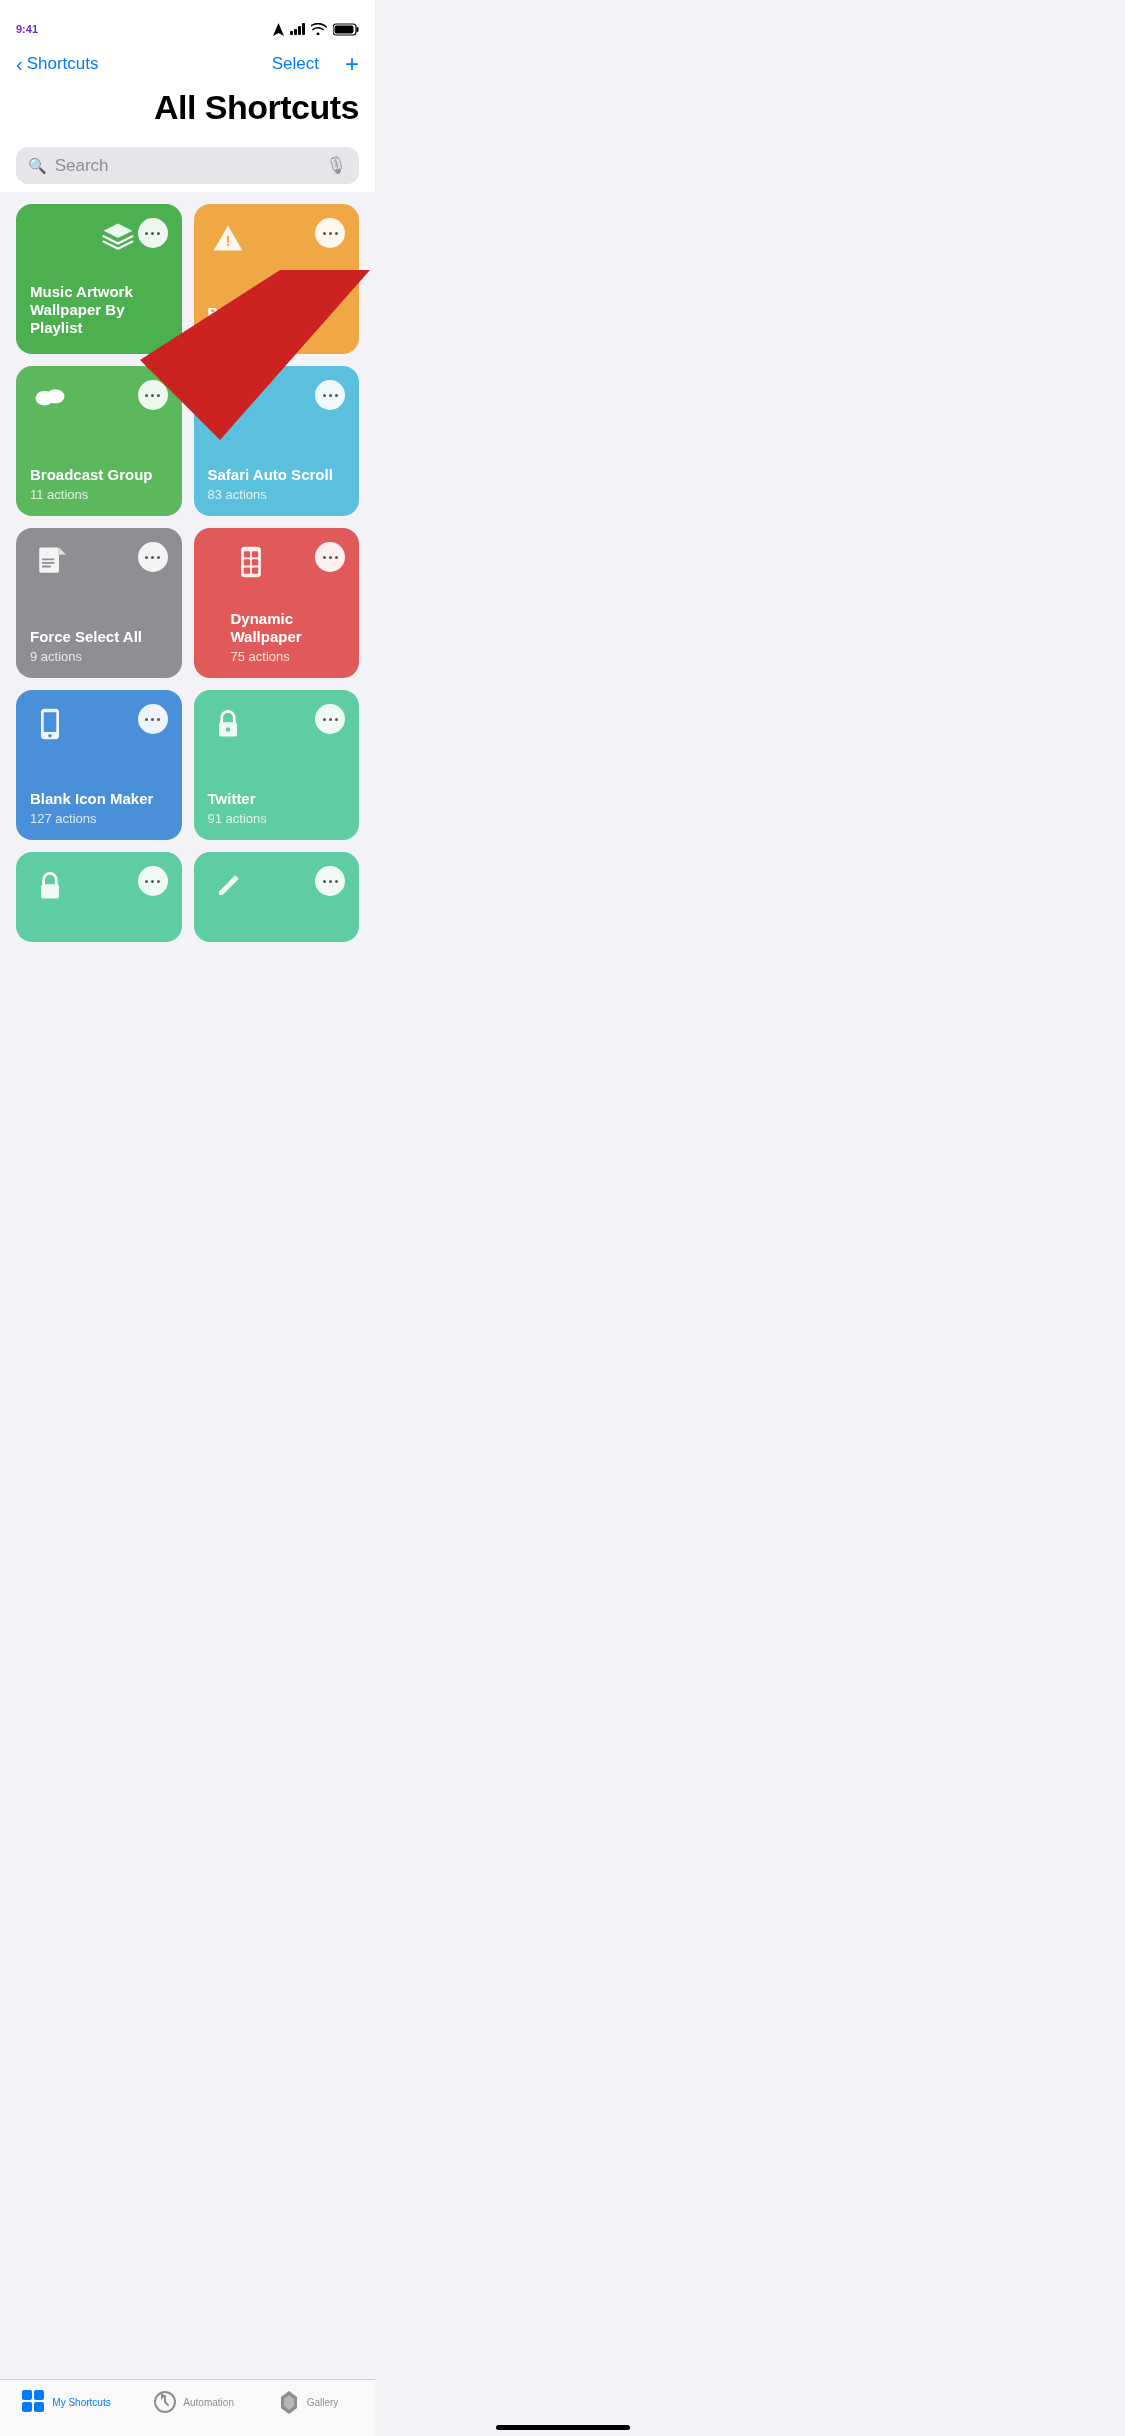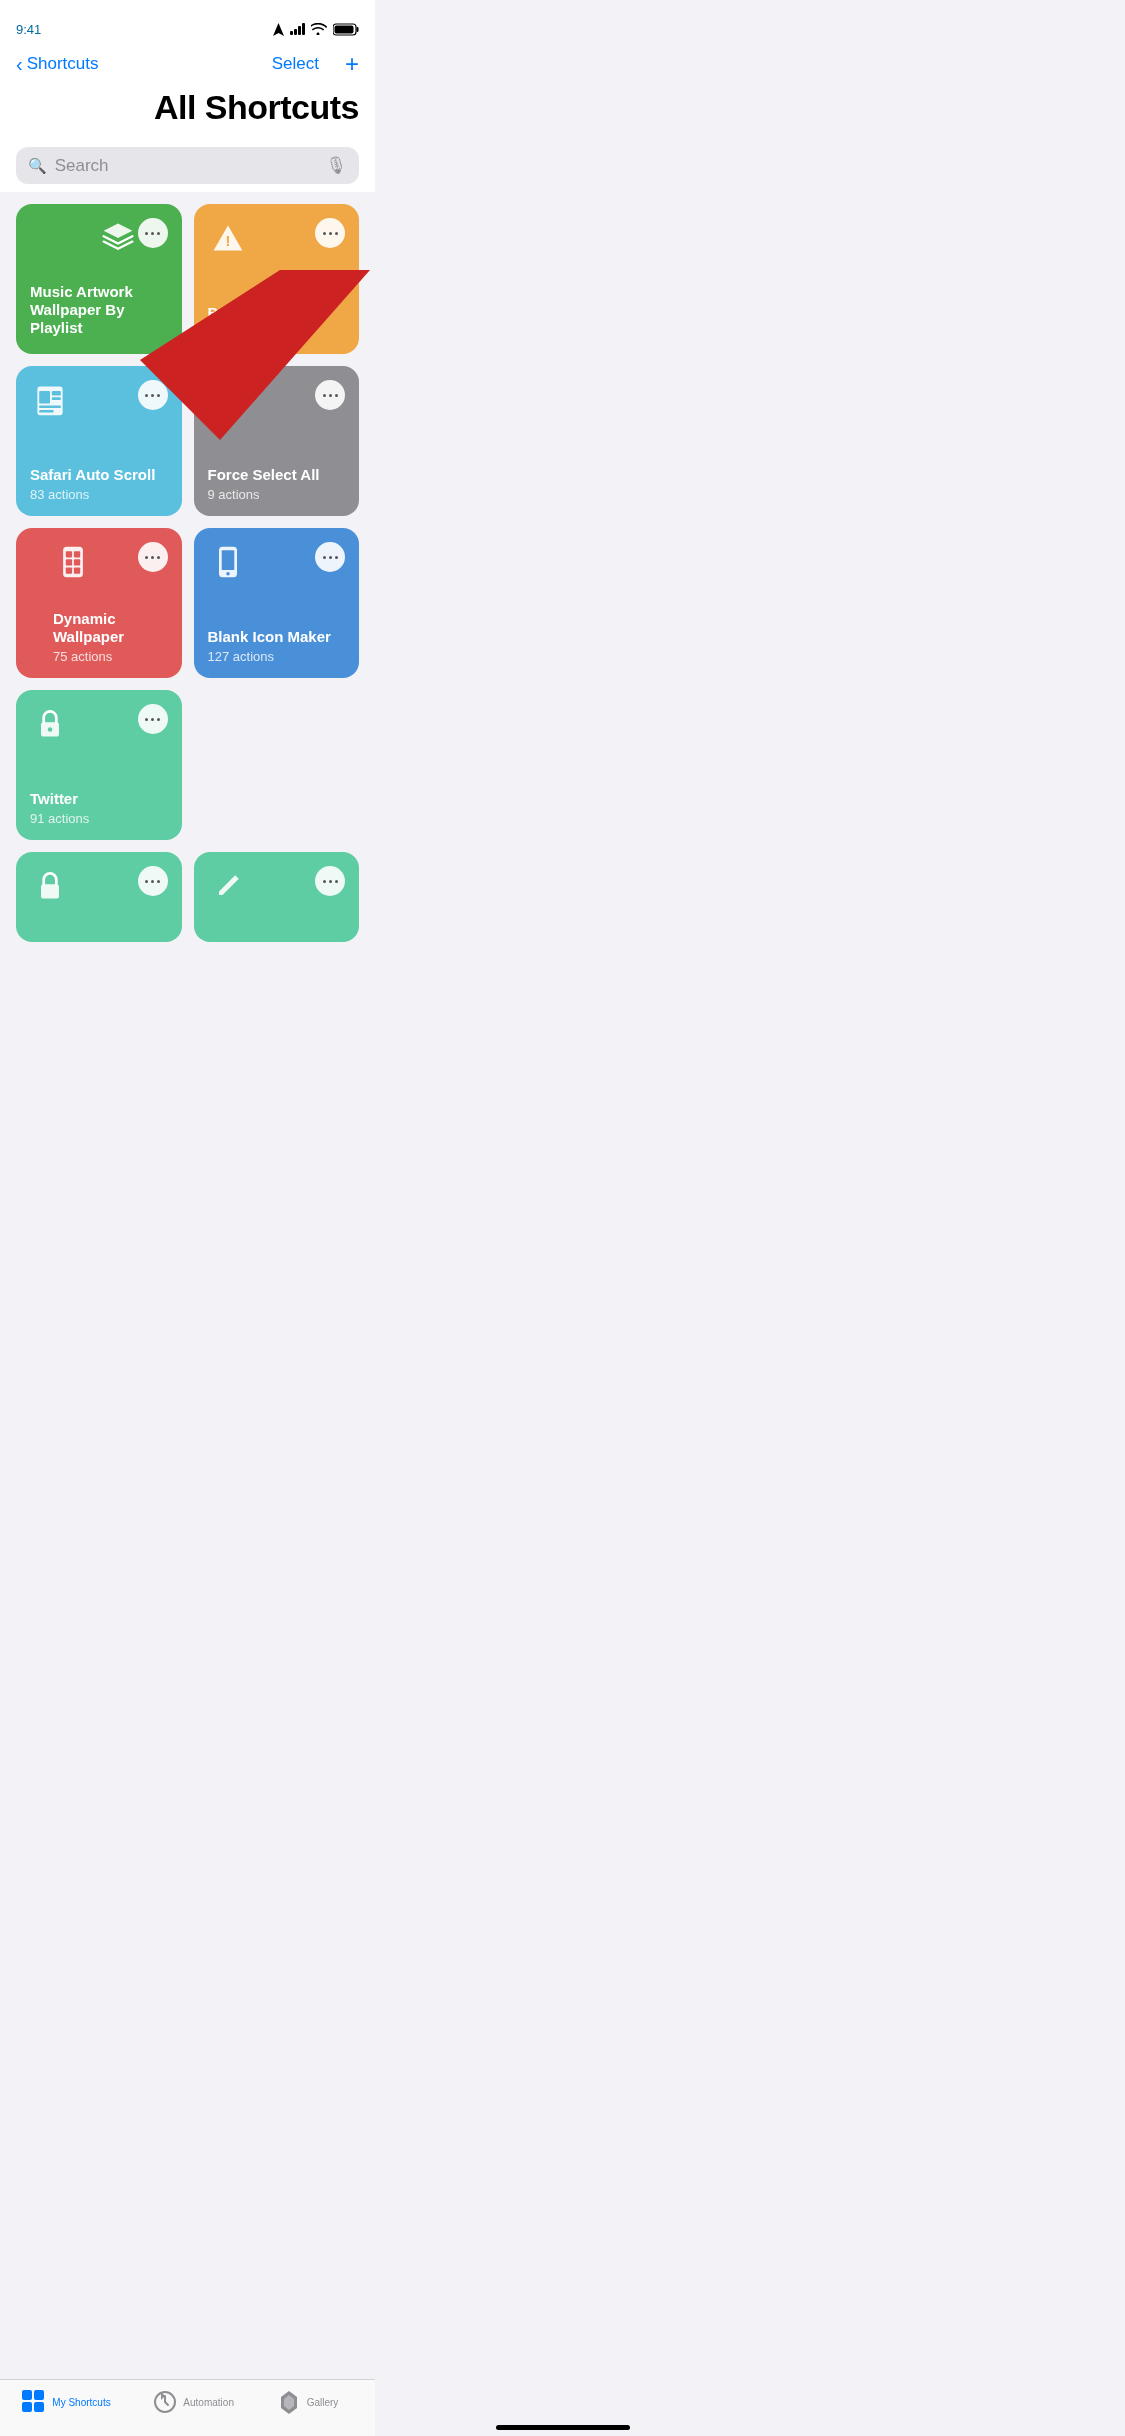--- a/index.html
+++ b/index.html
@@ -17,23 +17,23 @@
     .status-bar {
       display: flex;
       justify-content: space-between;
       align-items: center;
       padding: 14px 16px 0;
       height: 44px;
       background: #fff;
     }
 
     .status-time {
-      font-size: 13px;
-      font-weight: 400;
-      color: #0369a1;
+      font-size: 11px;
+      font-weight: 700;
+      color: #6d28d9;
     }
 
     .status-icons {
       display: flex;
       align-items: center;
       gap: 6px;
     }
 
     .signal-bars {
       display: flex;
@@ -390,20 +390,42 @@
               <div class="dot"></div>
           </div>
         </div>
       </div>
       <div class="card-footer">
         <div class="card-title">Bulk Resize</div>
         <div class="card-subtitle">22 actions</div>
       </div>
     </div>
 
+    <div class="shortcut-card card-broadcast">
+      <div class="card-header">
+        <div class="card-icon">
+          <svg viewBox="0 0 40 40">
+            <ellipse cx="14" cy="18" rx="10" ry="8" fill="white" opacity="0.9"></ellipse>
+            <ellipse cx="26" cy="16" rx="10" ry="8" fill="white"></ellipse>
+            <ellipse cx="14" cy="18" rx="10" ry="8" fill="rgba(255,255,255,0.7)"></ellipse>
+          </svg>
+        </div>
+        <div class="card-menu">
+          <div class="three-dots">
+            <div class="dot"></div>
+              <div class="dot"></div>
+              <div class="dot"></div>
+          </div>
+        </div>
+      </div>
+      <div class="card-footer">
+        <div class="card-title">Broadcast Group</div>
+        <div class="card-subtitle">11 actions</div>
+      </div>
+    </div>
 
     <div class="shortcut-card card-safari">
       <div class="card-header">
         <div class="card-icon">
           <svg viewBox="0 0 40 40">
             <rect x="6" y="5" width="28" height="32" rx="3" fill="white" opacity="0.9"></rect>
             <rect x="8" y="10" width="12" height="14" rx="1" fill="#5BC0DE"></rect>
             <rect x="22" y="10" width="10" height="5" rx="1" fill="#5BC0DE"></rect>
             <rect x="22" y="17" width="10" height="3" rx="1" fill="#5BC0DE"></rect>
             <rect x="8" y="26" width="24" height="3" rx="1" fill="#5BC0DE"></rect>

